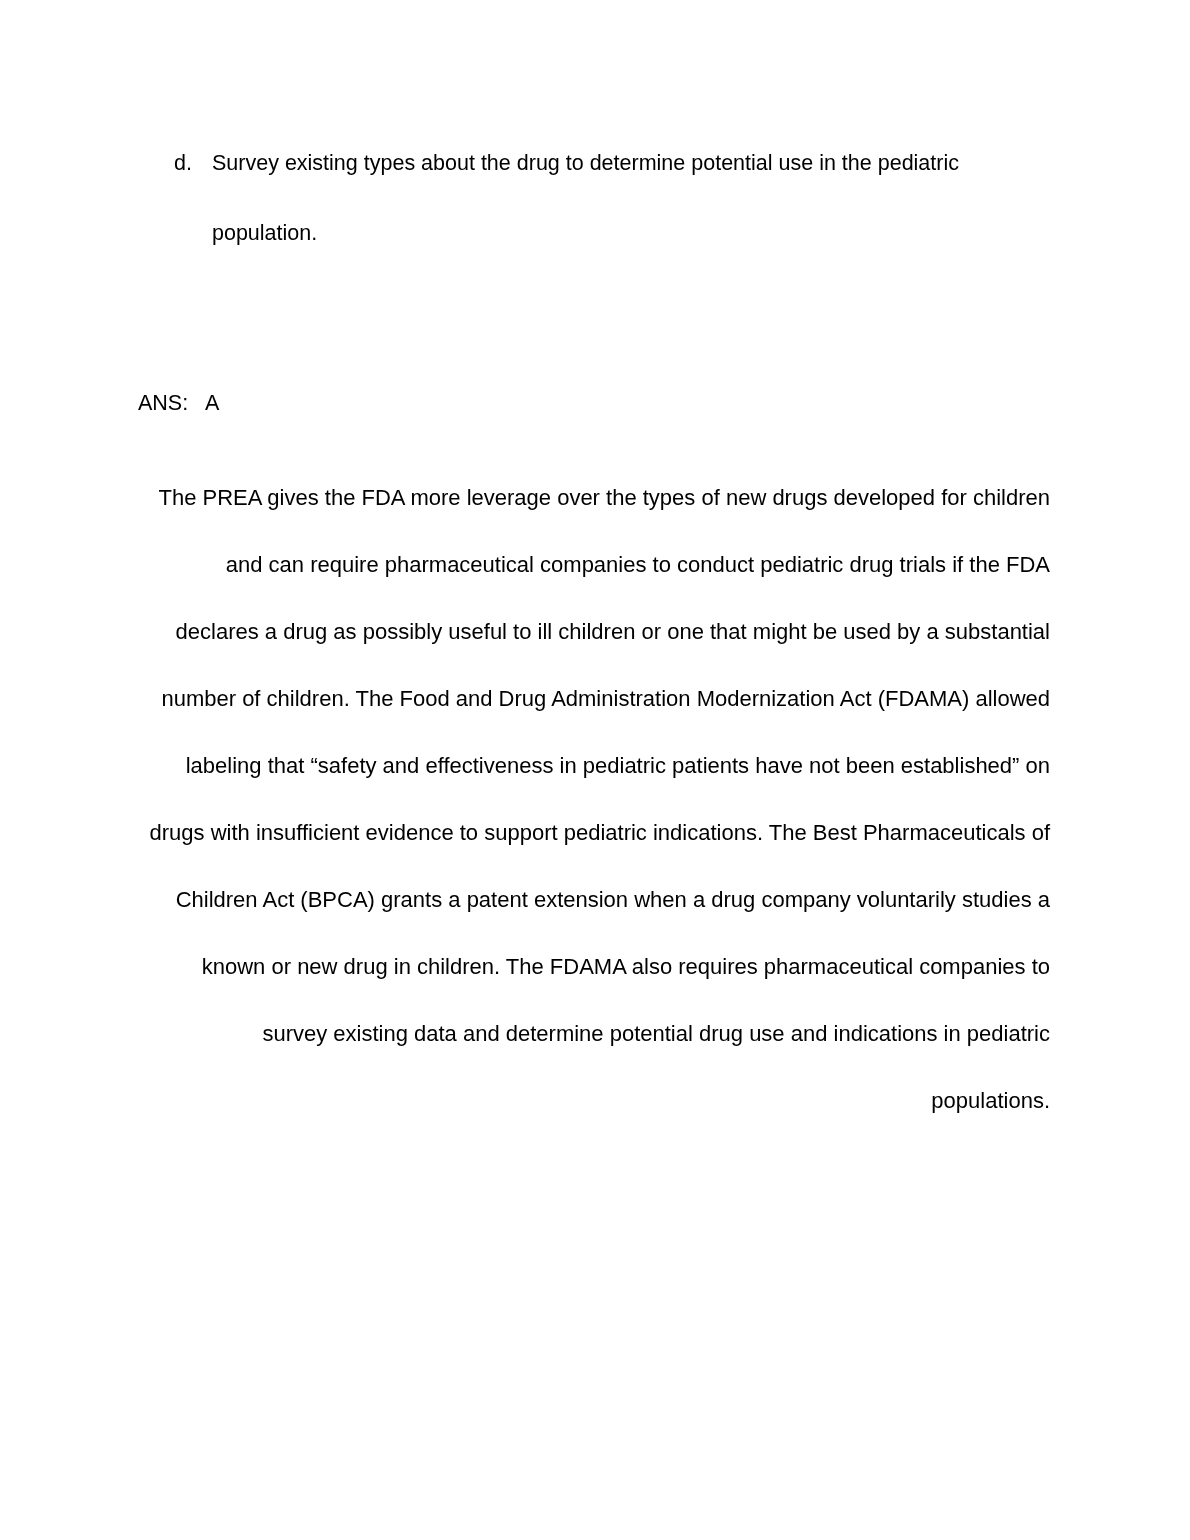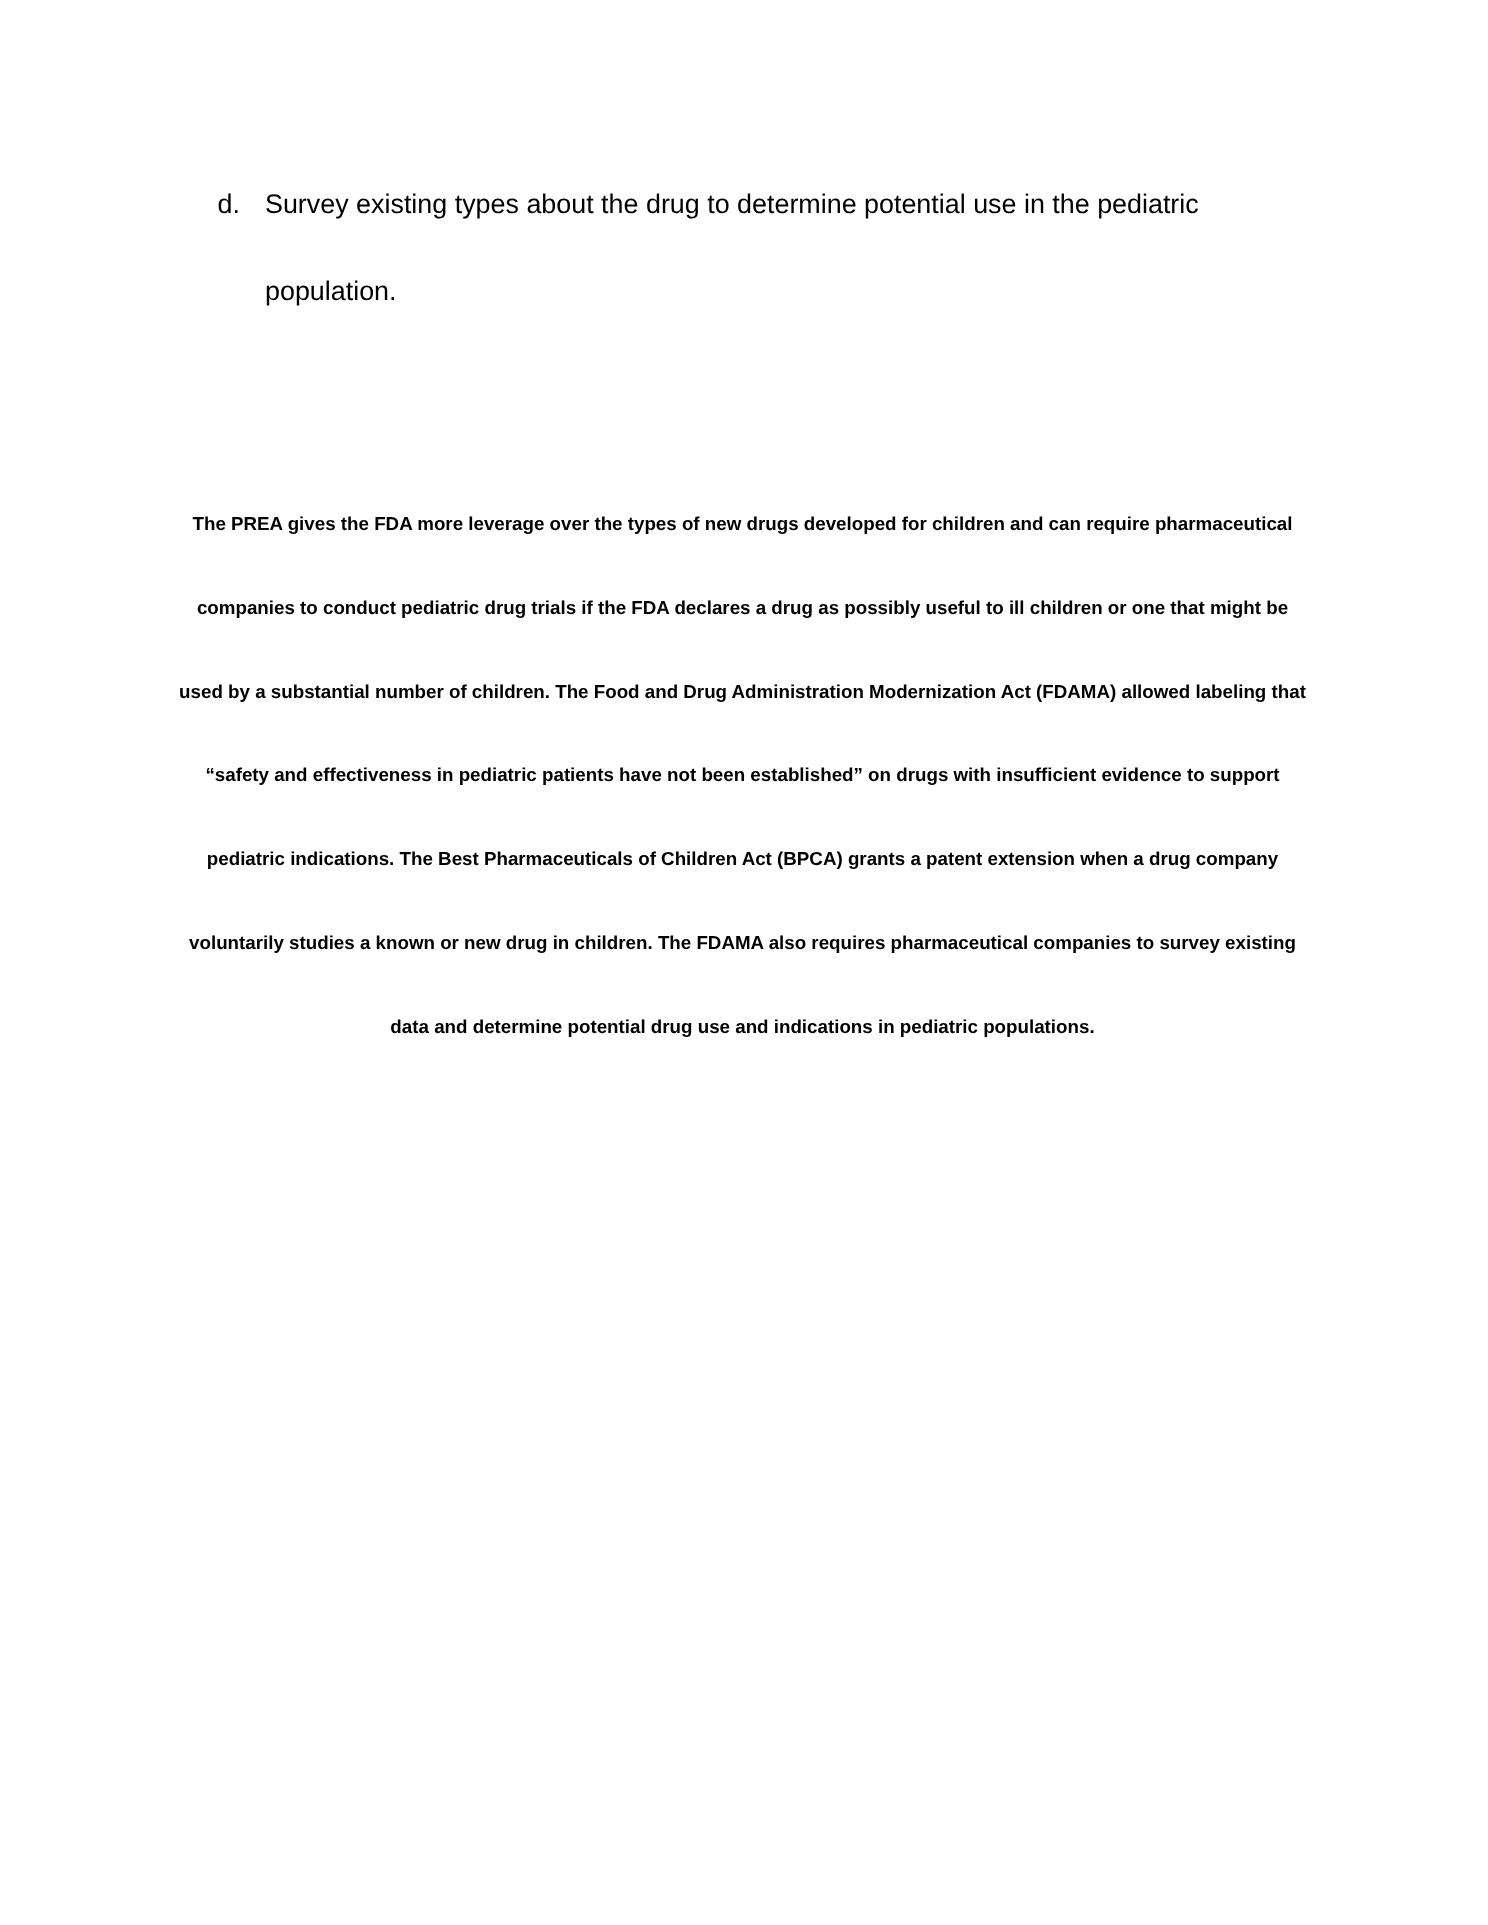--- a/index.html
+++ b/index.html
@@ -43,36 +43,36 @@
   .spacer-block {
     height: 118px;
   }
   .ans-line {
     font-size: 21.5px;
     line-height: 34px;
     margin-bottom: 44px;
     white-space: pre;
   }
   .body-para {
-    font-size: 15px;
+    font-size: 22px;
     line-height: 67px;
-    text-align: center;
-    font-weight: bold;
+    text-align: right;
   }
 </style>
 </head>
 <body>
 
 <div class="page">
   <div class="content">
 
     <div class="list-item">
       <span class="list-marker">d.</span>
       <span class="list-text">Survey existing types about the drug to determine potential use in the pediatric population.</span>
     </div>
 
     <div class="spacer-block"></div>
 
+    <div class="ans-line">ANS:   A</div>
 
     <div class="body-para">The PREA gives the FDA more leverage over the types of new drugs developed for children and can require pharmaceutical companies to conduct pediatric drug trials if the FDA declares a drug as possibly useful to ill children or one that might be used by a substantial number of children. The Food and Drug Administration Modernization Act (FDAMA) allowed labeling that “safety and effectiveness in pediatric patients have not been established” on drugs with insufficient evidence to support pediatric indications. The Best Pharmaceuticals of Children Act (BPCA) grants a patent extension when a drug company voluntarily studies a known or new drug in children. The FDAMA also requires pharmaceutical companies to survey existing data and determine potential drug use and indications in pediatric populations.</div>
 
   </div>
 </div>
 
 </body></html>

